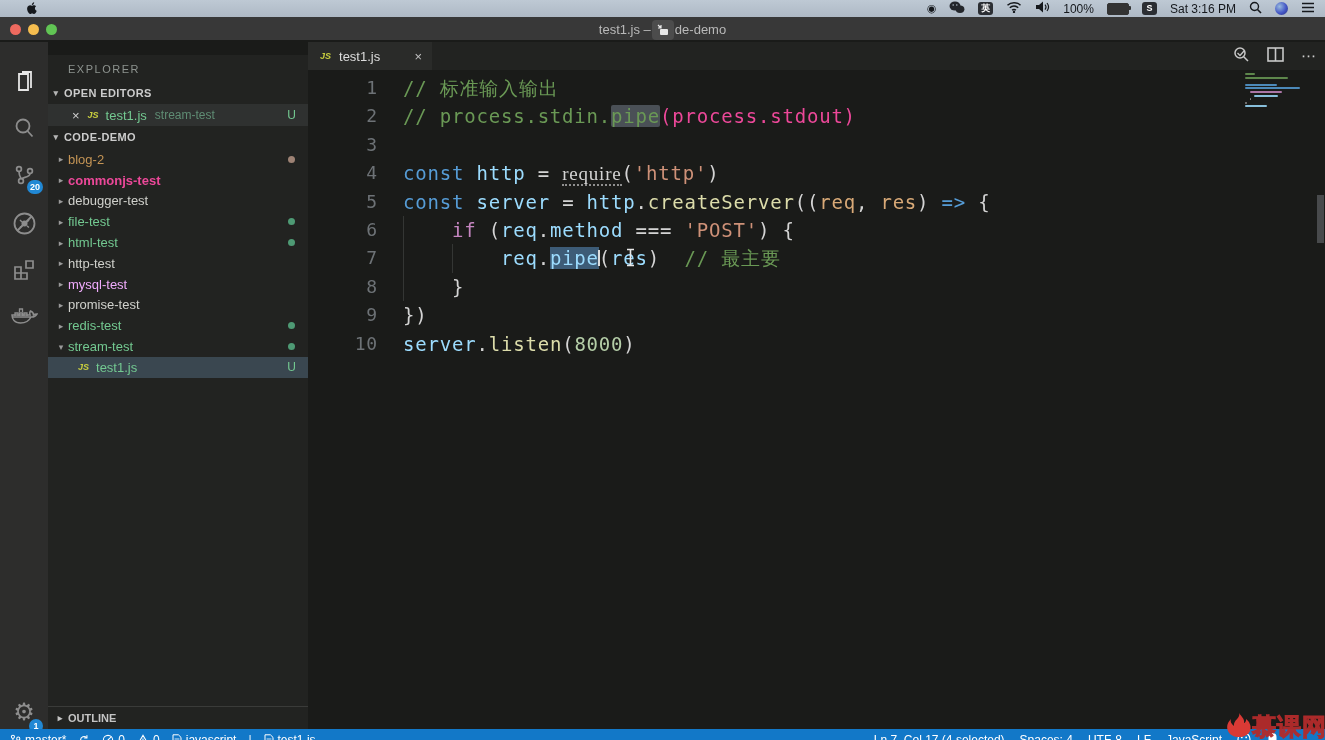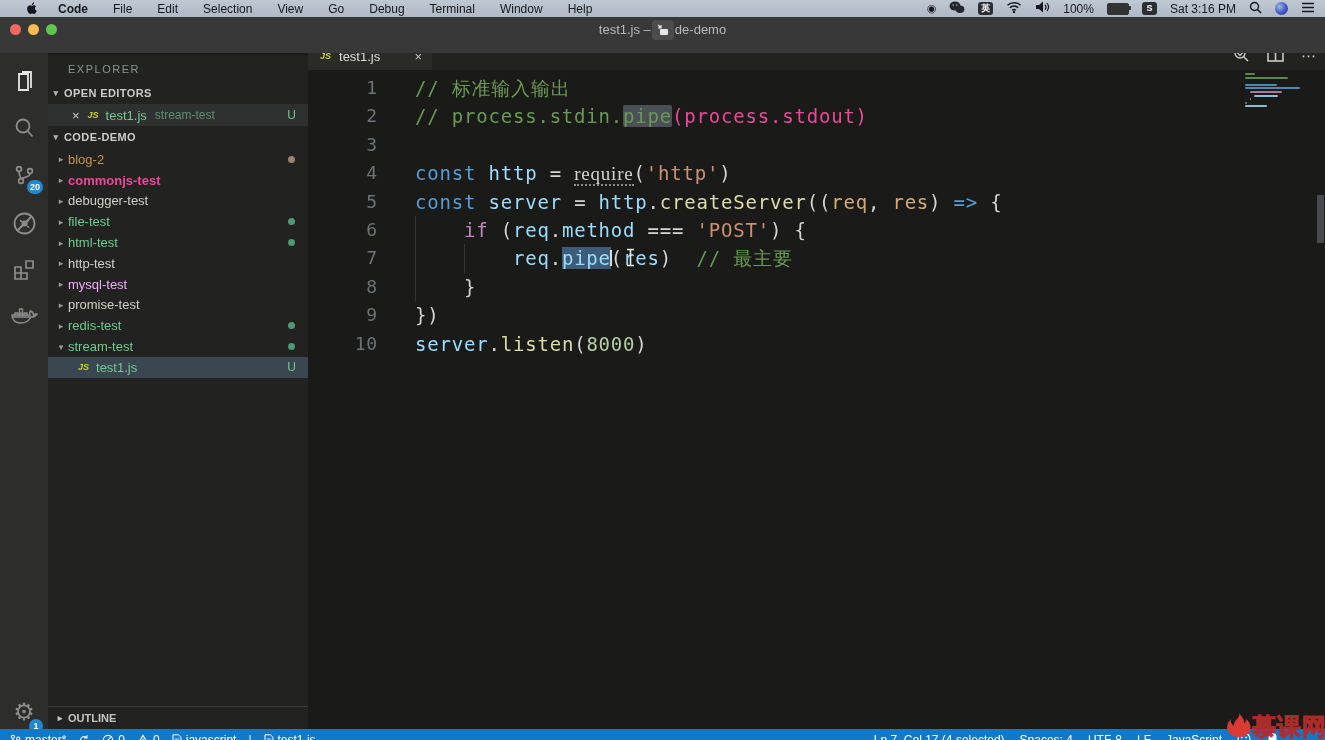--- a/index.html
+++ b/index.html
@@ -14,21 +14,21 @@
   #menu-items .menu-item:first-child{font-weight:bold;}
   .menu-right{margin-left:auto;display:flex;align-items:center;gap:13px;padding-right:10px;}
   .menu-right .glyph{font-size:11px;line-height:17px;}
   .imebox{background:#2b2e33;color:#fff;font-size:9px;line-height:13px;height:13px;min-width:13px;text-align:center;
           border-radius:3px;padding:0 1px;font-weight:bold;}
   .battbody{position:relative;width:20px;height:10px;border:1px solid #333;border-radius:2px;background:#333;}
   .battbody:after{content:'';position:absolute;right:-3px;top:2px;width:2px;height:4px;background:#333;border-radius:0 1px 1px 0;}
   .siri-ball{width:13px;height:13px;border-radius:50%;background:radial-gradient(circle at 35% 35%,#9bd,#4356c6 55%,#2a2f7a);}
   .clock{white-space:nowrap;}
   
-  .titlebar{position:absolute;left:0;top:17px;width:100%;height:36px;background:#383838;z-index:9;}
+  .titlebar{position:absolute;left:0;top:17px;width:100%;height:23px;background:#383838;z-index:9;}
   .tl{position:absolute;top:7px;width:11px;height:11px;border-radius:50%;}
   .tl.r{left:10px;background:#ee6a5f;}
   .tl.y{left:28px;background:#f5bd4f;}
   .tl.g{left:46px;background:#61c554;}
   .wtitle{position:absolute;left:0;right:0;top:0;height:25px;display:flex;align-items:center;justify-content:center;
           color:#b9b9b9;font-size:13px;gap:1px;}
   .cast{display:inline-flex;align-items:center;justify-content:center;width:22px;height:20px;background:#4c4c4c;
         border-radius:4px;margin:0 0px;}
   
   .activitybar{position:absolute;left:0;top:42px;width:48px;bottom:0;background:#2d2d2c;z-index:4;}
@@ -63,21 +63,21 @@
   .tab .jsbadge{margin:0 8px 0 12px;}
   .tab-close{margin-left:auto;margin-right:10px;color:#c0c0c0;font-size:13px;}
   .edtools{position:absolute;right:8px;top:0;height:28px;display:flex;align-items:center;gap:17px;color:#c8c8c8;}
   .dots{font-size:15px;letter-spacing:1px;color:#cfcfcf;}
   
   .editor{position:absolute;left:308px;top:70px;right:0;bottom:0;background:#1a1b19;z-index:2;}
   #code-lines{position:absolute;left:0;top:4px;right:0;font-family:"DejaVu Sans Mono",monospace;
               font-size:19px;letter-spacing:0.8px;}
   .cl{height:28.4px;line-height:28.4px;display:flex;white-space:pre;}
   .ln{width:70px;text-align:right;padding-right:25px;color:#6d7276;font-size:18px;flex:none;}
-  .ct{position:relative;flex:1;margin-left:12px;}
+  .ct{position:relative;flex:1;}
   .guide{position:absolute;top:0;bottom:0;width:1px;background:#343634;}
   .hl{background:#4a5056;border-radius:2px;}
   .sel{background:#3d5c77;position:relative;}
   .caret:after{content:'';position:absolute;right:-1px;top:3px;bottom:3px;width:2px;background:#dcdcdc;}
   .ul{border-bottom:2px dotted #8f8f8f;font-family:Liberation Serif, serif;}
   .minimap{position:absolute;right:10px;top:3px;width:70px;}
   .mmrow{height:2px;margin-bottom:1.6px;border-radius:1px;opacity:.85;}
   .vscroll{position:absolute;right:1px;top:125px;width:7px;height:48px;background:#585b5d;opacity:.75;}
   .ibeam{position:absolute;left:317px;top:178px;color:#e8e8e8;}
   
@@ -96,32 +96,20 @@
 <body>
 
 <div class="root">
 
   <div class="menubar">
     <span class="apple">
       <svg width="13" height="14" viewBox="0 0 13 14">
           <path fill="#15181c" d="M9.3 7.4c0-1.6 1.3-2.4 1.4-2.4-.8-1.1-2-1.3-2.4-1.3-1-.1-2 .6-2.5.6S4.5 3.7 3.6 3.7C2.4 3.8 1.3 4.4.7 5.5c-1.2 2.1-.3 5.2.9 6.9.6.8 1.3 1.8 2.2 1.7.9 0 1.2-.6 2.3-.6s1.4.6 2.3.6 1.6-.9 2.1-1.7c.7-1 1-1.9 1-2-.1 0-2.2-.8-2.2-3zM7.7 2.6c.5-.6.8-1.4.7-2.2-.7 0-1.5.5-2 1.1-.4.5-.8 1.3-.7 2.1.8.1 1.6-.4 2-1z" transform="scale(0.85)"></path>
         </svg>
     </span>
-    <div id="menu-items">
-        <span class="menu-item">Code</span>
-        <span class="menu-item">File</span>
-        <span class="menu-item">Edit</span>
-        <span class="menu-item">Selection</span>
-        <span class="menu-item">View</span>
-        <span class="menu-item">Go</span>
-        <span class="menu-item">Debug</span>
-        <span class="menu-item">Terminal</span>
-        <span class="menu-item">Window</span>
-        <span class="menu-item">Help</span>
-      </div>
     <div class="menu-right">
       <span class="glyph">◉</span>
       <span>
         <svg width="16" height="13" viewBox="0 0 16 13">
             <ellipse cx="6" cy="5" rx="5.5" ry="4.6" fill="#23262b"></ellipse>
             <ellipse cx="11" cy="8.2" rx="4.4" ry="3.7" fill="#23262b"></ellipse>
             <circle cx="4.2" cy="4" r="0.8" fill="#aeb9c5"></circle>
             <circle cx="7.8" cy="4" r="0.8" fill="#aeb9c5"></circle>
           </svg>
       </span>

